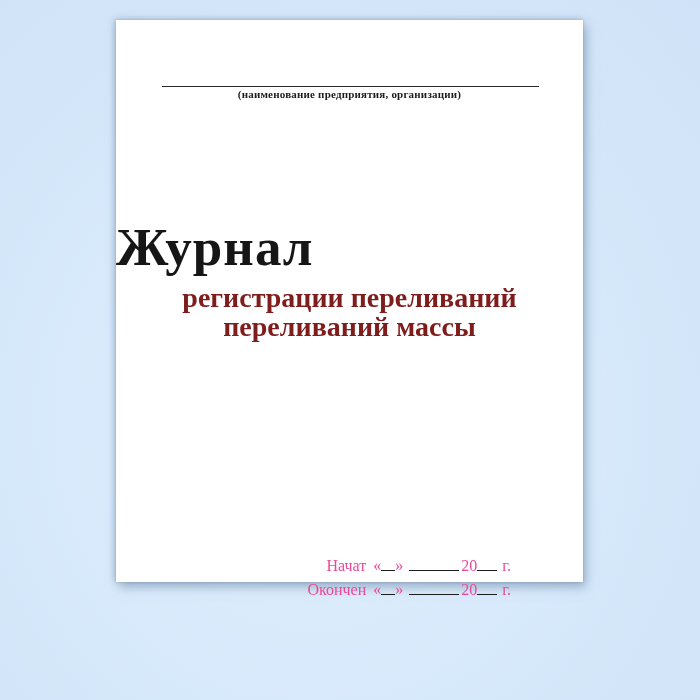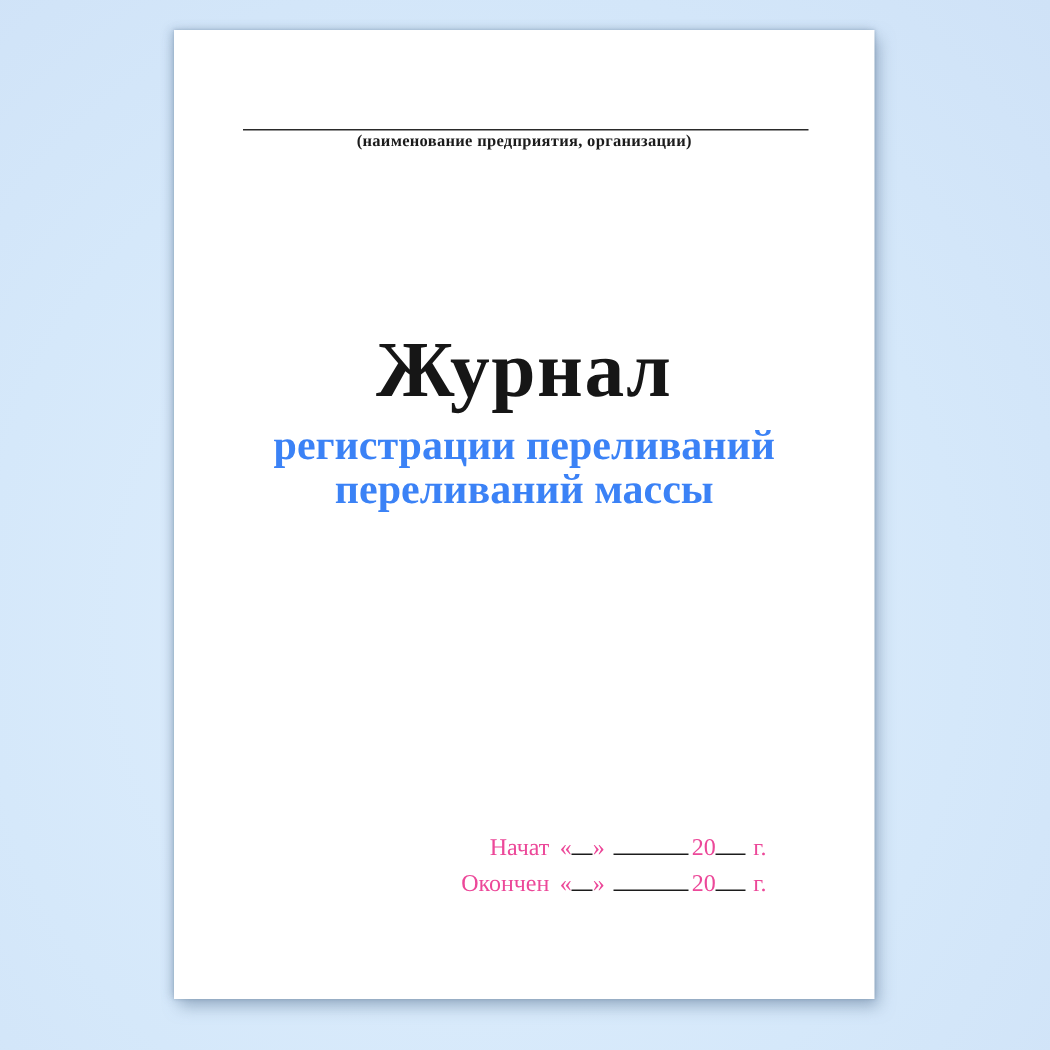--- a/index.html
+++ b/index.html
@@ -5,21 +5,21 @@
   * { margin: 0; padding: 0; box-sizing: border-box; }
   html, body { width: 700px; height: 700px; overflow: hidden; }
   body {
     font-family: "Liberation Serif", serif;
     background: radial-gradient(ellipse at 45% 60%, #e0effd 0%, #d5e8fa 60%, #cfe2f7 100%);
     position: relative;
   }
   .paper {
     position: absolute;
     left: 116px; top: 20px;
-    width: 467px; height: 646px;
+    width: 467px; height: 562px;
     background: #ffffff;
     box-shadow: 3px 5px 10px rgba(105, 132, 160, 0.55),
                 -2px -1px 6px rgba(105, 132, 160, 0.35),
                 0 0 2px rgba(105, 132, 160, 0.4);
   }
   .org-rule {
     position: absolute;
     top: 66px; left: 46px;
     width: 377px; height: 0;
     border-top: 1.5px solid #2a2a2a;
@@ -31,36 +31,35 @@
     text-align: center;
     font-size: 11px;
     font-weight: bold;
     color: #1c1c1c;
     letter-spacing: 0.2px;
   }
   .doc-title {
     position: absolute;
     top: 198px; left: 0;
     width: 100%;
-    text-align: center;
     font-size: 53px;
     line-height: 1.1;
     font-weight: bold;
     color: #161616;
     letter-spacing: 1px;
   }
   .doc-subtitle {
     position: absolute;
     top: 263px; left: 0;
     width: 100%;
     text-align: center;
     font-size: 28px;
     line-height: 29px;
     font-weight: bold;
-    color: #3b82f6;
+    color: #7f1d1d;
   }
   .footer-dates {
     position: absolute;
     top: 534px; right: 72px;
     text-align: right;
     font-size: 16px;
     color: #ec4899;
   }
   .date-row {
     line-height: 24px;

